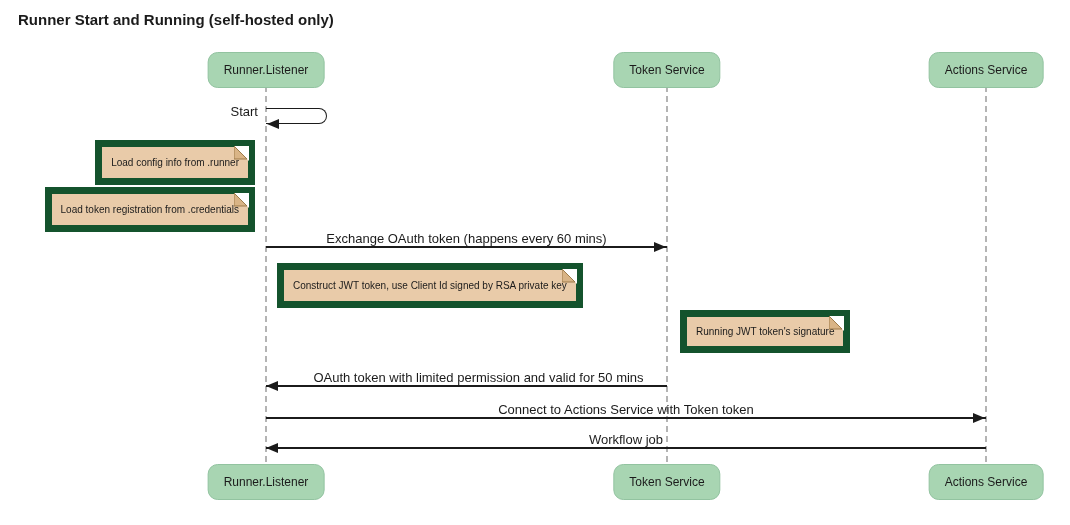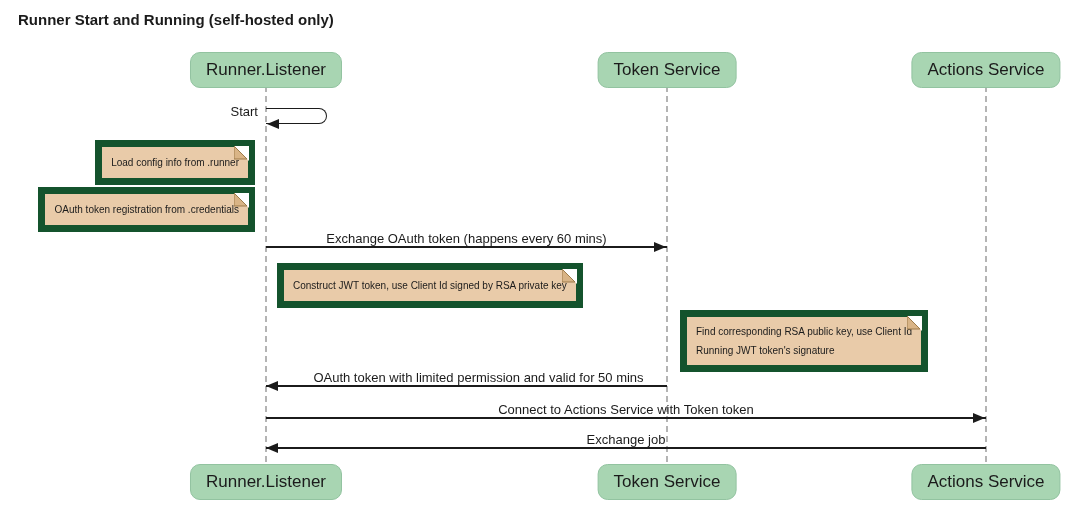--- a/index.html
+++ b/index.html
@@ -8,21 +8,21 @@
     position:relative; width:1070px; height:525px; background:#ffffff;
     font-family:"Liberation Sans", sans-serif; color:#1b1b1b; overflow:hidden;
   }
   .title {
     position:absolute; top:11px; left:18px; width:100%; text-align:left;
     font-weight:bold; font-size:15px;
   }
   .participant {
     position:absolute; height:34px; line-height:34px; padding:0 15px;
     background:#a8d5b2; border:1px solid #92c3a0; border-radius:10px;
-    font-size:17px; white-space:nowrap; transform:translateX(-50%);
+    font-size:12px; white-space:nowrap; transform:translateX(-50%);
     text-align:center;
   }
   .row-top { top:52px; }
   .row-bottom { top:464px; }
   .px-runner { left:266px; }
   .px-token { left:667px; }
   .px-actions { left:986px; }
   .lifeline {
     position:absolute; top:86px; height:379px; width:1.5px;
     background:repeating-linear-gradient(to bottom, #b4b4b4 0 6px, transparent 6px 10px);
@@ -86,57 +86,56 @@
 
   <div class="note note-1">
     <span class="note-line">Load config info from .runner</span>
     <svg class="fold" width="15" height="15" viewBox="0 0 15 15">
       <path d="M0 0 L15 0 L15 15 Z" fill="#ffffff"></path>
       <path d="M0 0 L13 13 L0 13 Z" fill="#d9b486" stroke="#9d7b4a" stroke-width="1"></path>
     </svg>
   </div>
 
   <div class="note note-2">
-    <span class="note-line">OAuth token registration from .credentials</span>
+    <span class="note-line">Load token registration from .credentials</span>
     <svg class="fold" width="15" height="15" viewBox="0 0 15 15">
       <path d="M0 0 L15 0 L15 15 Z" fill="#ffffff"></path>
       <path d="M0 0 L13 13 L0 13 Z" fill="#d9b486" stroke="#9d7b4a" stroke-width="1"></path>
     </svg>
   </div>
 
   <div class="note note-3">
     <span class="note-line">Construct JWT token, use Client Id signed by RSA private key</span>
     <svg class="fold" width="15" height="15" viewBox="0 0 15 15">
       <path d="M0 0 L15 0 L15 15 Z" fill="#ffffff"></path>
       <path d="M0 0 L13 13 L0 13 Z" fill="#d9b486" stroke="#9d7b4a" stroke-width="1"></path>
     </svg>
   </div>
 
   <div class="note note-4">
-    <span class="note-line">Find corresponding RSA public key, use Client Id</span>
     <span class="note-line">Running JWT token's signature</span>
     <svg class="fold" width="15" height="15" viewBox="0 0 15 15">
       <path d="M0 0 L15 0 L15 15 Z" fill="#ffffff"></path>
       <path d="M0 0 L13 13 L0 13 Z" fill="#d9b486" stroke="#9d7b4a" stroke-width="1"></path>
     </svg>
   </div>
 
   <div class="msg-label lbl-1">Exchange OAuth token (happens every 60 mins)</div>
   <div class="msg-line line-1"></div>
   <div class="arrow-r ah-1"></div>
 
   <div class="msg-label lbl-2">OAuth token with limited permission and valid for 50 mins</div>
   <div class="msg-line line-2"></div>
   <div class="arrow-l ah-2"></div>
 
   <div class="msg-label lbl-3">Connect to Actions Service with Token token</div>
   <div class="msg-line line-3"></div>
   <div class="arrow-r ah-3"></div>
 
-  <div class="msg-label lbl-4">Exchange job</div>
+  <div class="msg-label lbl-4">Workflow job</div>
   <div class="msg-line line-4"></div>
   <div class="arrow-l ah-4"></div>
 
   <div class="participant row-top px-runner">Runner.Listener</div>
   <div class="participant row-top px-token">Token Service</div>
   <div class="participant row-top px-actions">Actions Service</div>
 
   <div class="participant row-bottom px-runner">Runner.Listener</div>
   <div class="participant row-bottom px-token">Token Service</div>
   <div class="participant row-bottom px-actions">Actions Service</div>

